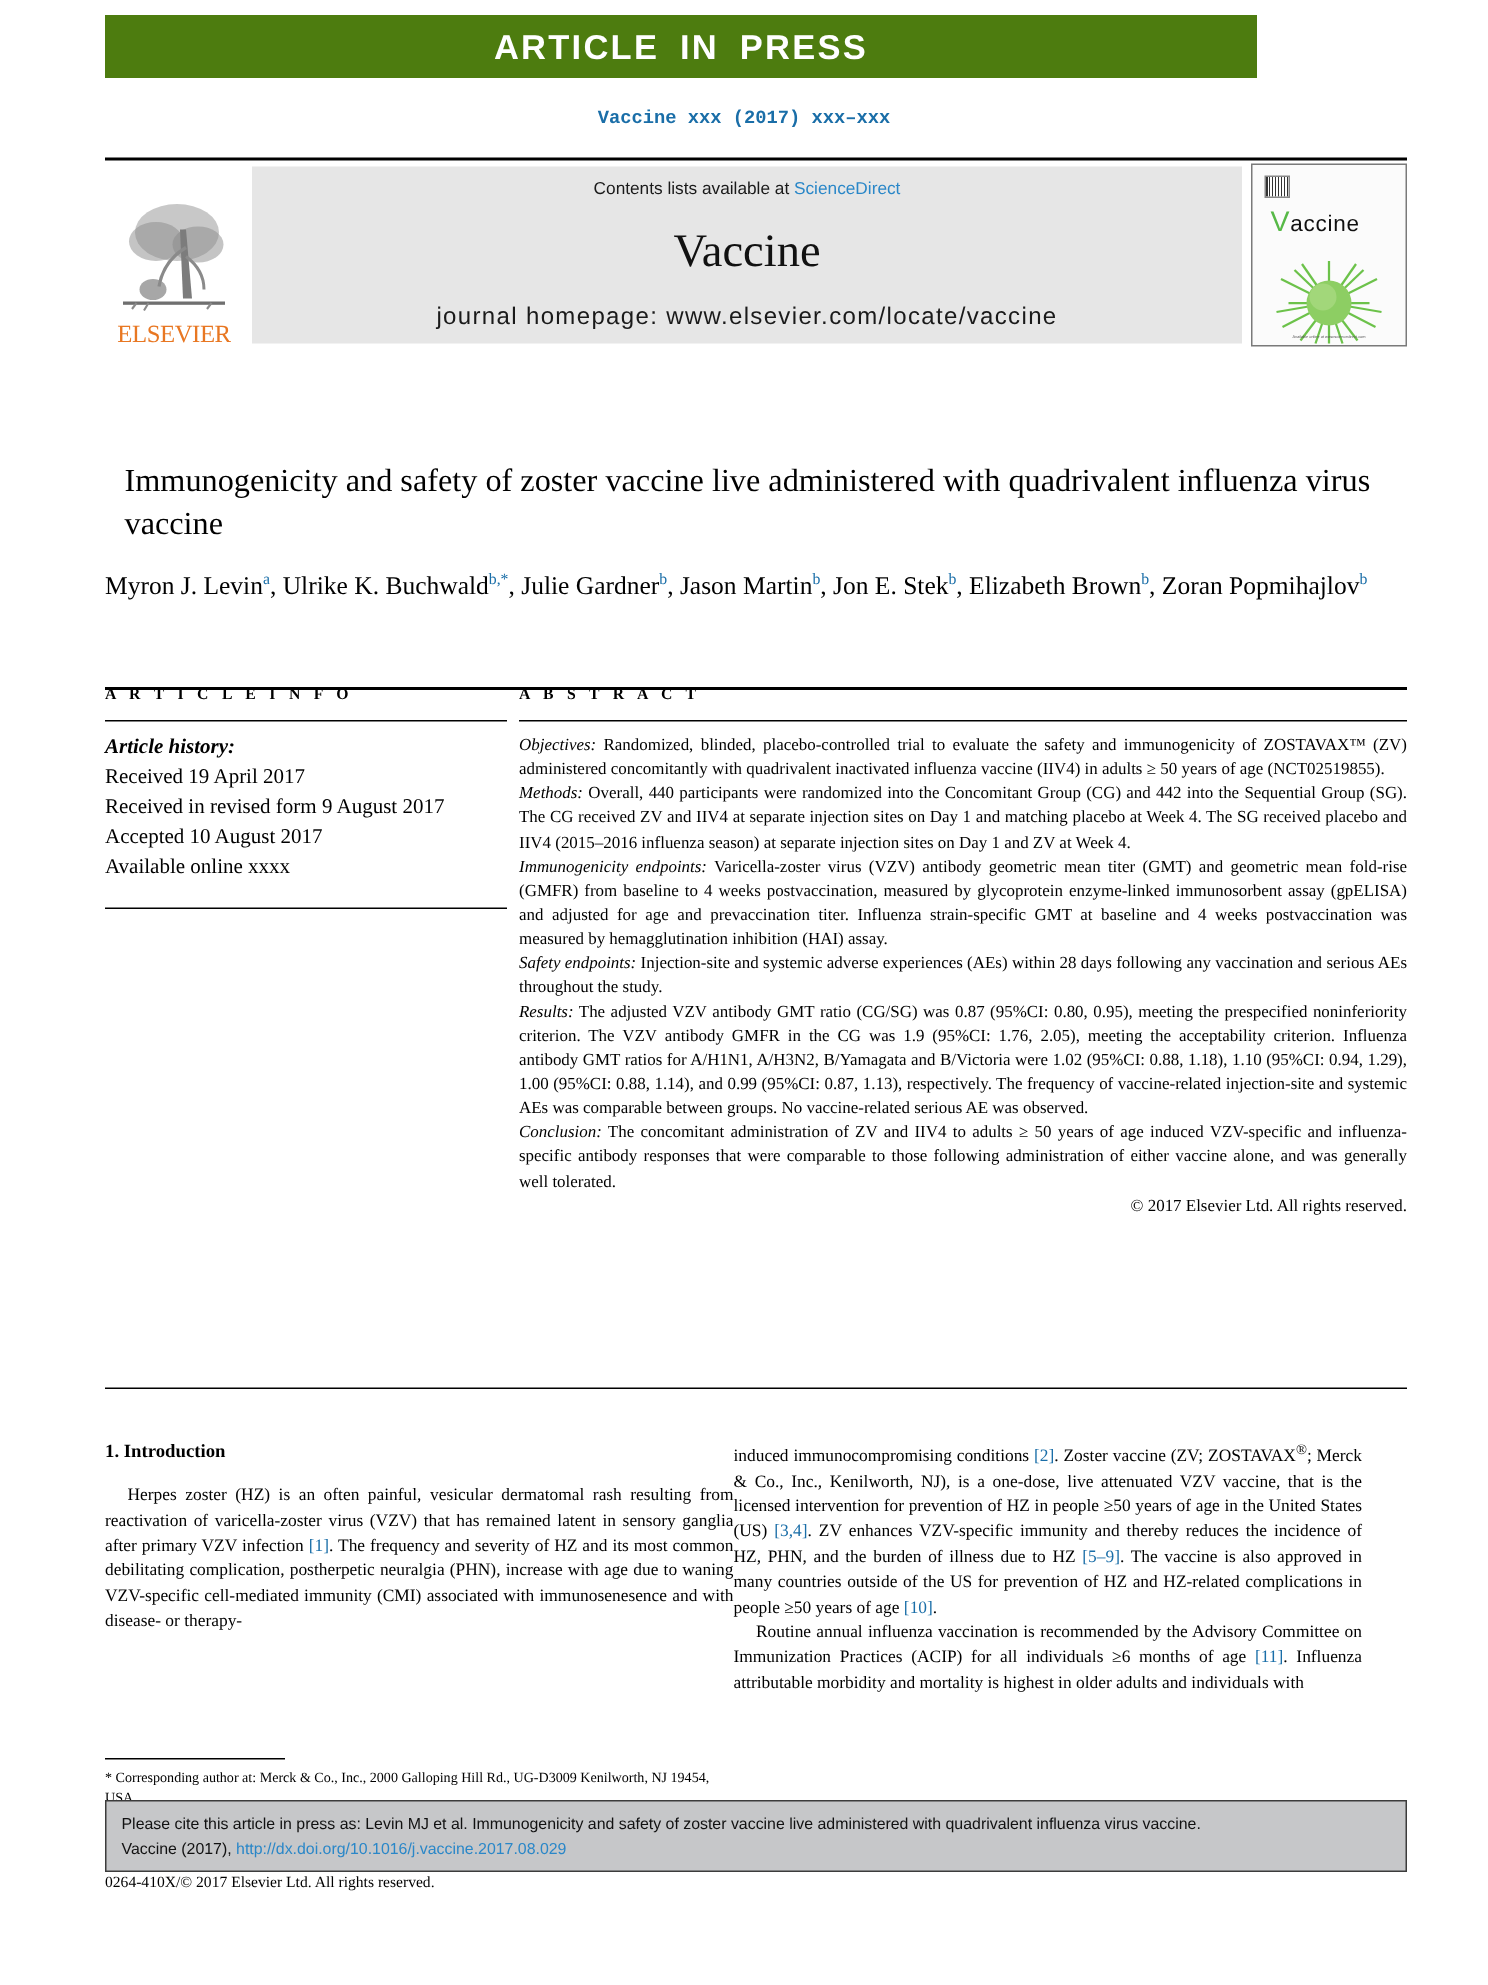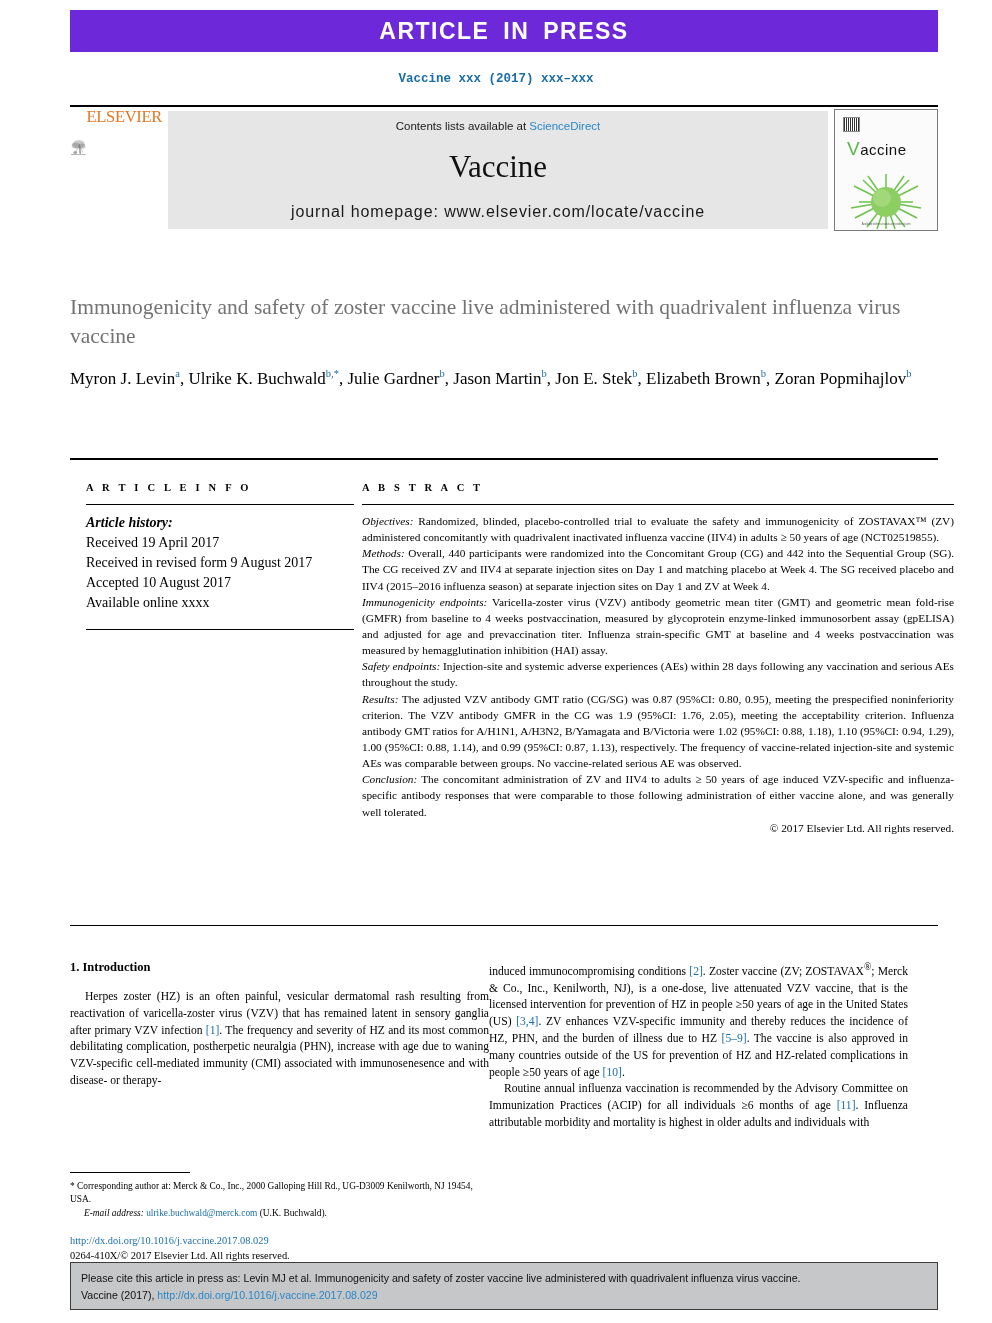--- a/index.html
+++ b/index.html
@@ -11,22 +11,22 @@
     font-family: "Liberation Serif", "DejaVu Serif", serif;
     color: #000000;
     position: relative;
     overflow: hidden;
   }
 
   
   .press-band {
     position: absolute;
     left: 70px; top: 10px;
-    width: 868px; height: 42px;
-    background: #6d28d9;
+    width: 768px; height: 42px;
+    background: #4d7c0f;
     display: flex; align-items: center; justify-content: center;
   }
   .press-band-text {
     color: #ffffff;
     font-family: "Liberation Sans", sans-serif;
     font-weight: bold;
     font-size: 23px;
     letter-spacing: 1.5px;
     word-spacing: 6px;
   }
@@ -47,22 +47,22 @@
     position: absolute;
     left: 70px; top: 105px;
     width: 868px; height: 128px;
     border-top: 2.5px solid #000;
     display: flex;
     align-items: stretch;
   }
   .els-logo {
     width: 92px;
     flex: 0 0 92px;
-    display: flex; flex-direction: row;
-    align-items: flex-start; justify-content: flex-end;
+    display: flex; flex-direction: column;
+    align-items: center; justify-content: flex-end;
     padding-bottom: 2px;
   }
   .els-tree { width: 76px; height: 82px; }
   .els-word {
     font-family: "Liberation Serif", serif;
     color: #e87722;
     font-size: 16.5px;
     letter-spacing: -0.3px;
     line-height: 1;
     margin-top: 2px;
@@ -131,22 +131,22 @@
     color: #555;
   }
 
   
   .title-block { position: absolute; left: 70px; top: 293px; width: 868px; }
   .paper-title {
     font-family: "Liberation Serif", serif;
     font-size: 21.5px;
     line-height: 1.33;
     font-weight: normal;
-    margin: 0;
-    color: #737373;
+    margin: 13px;
+    color: #000000;
   }
   .authors {
     margin-top: 16px;
     font-family: "Liberation Serif", serif;
     font-size: 17px;
     line-height: 1.45;
   }
   .authors sup { color: #1a6ea8; font-size: 10.5px; }
   .affils {
     margin-top: 9px;
@@ -156,21 +156,21 @@
     line-height: 1.5;
     font-weight: bold;
   }
   .affils sup { font-size: 7px; }
 
   
   .rule-thick {
     position: absolute; left: 70px; width: 868px;
     border-top: 2.2px solid #000;
   }
-  .info-abs { position: absolute; left: 70px; top: 482px; width: 868px; display: flex; margin-left: 16px; }
+  .info-abs { position: absolute; left: 70px; top: 458px; width: 868px; display: flex; }
   .col-info { width: 268px; flex: 0 0 268px; }
   .col-abs  { flex: 1 1 auto; padding-left: 8px; }
 
   .sec-label {
     font-family: "Liberation Serif", serif;
     font-weight: bold;
     font-size: 10.5px;
     letter-spacing: 3.2px;
     margin-bottom: 11px;
   }
@@ -231,21 +231,21 @@
     position: absolute; left: 70px; top: 1233px; width: 500px;
     font-family: "Liberation Serif", serif;
     font-size: 10.4px;
     line-height: 1.45;
   }
   .doi-block a { color: #1a6ea8; text-decoration: none; }
 
   
   .cite-box {
     position: absolute;
-    left: 70px; top: 1262px;
+    left: 70px; top: 1200px;
     width: 868px; height: 48px;
     background: #c6c7c9;
     border: 1.5px solid #3c3c3c;
     padding: 7px 10px 0 10px;
   }
   .cite-text {
     font-family: "Liberation Sans", sans-serif;
     font-size: 10.6px;
     line-height: 1.6;
     color: #111;

